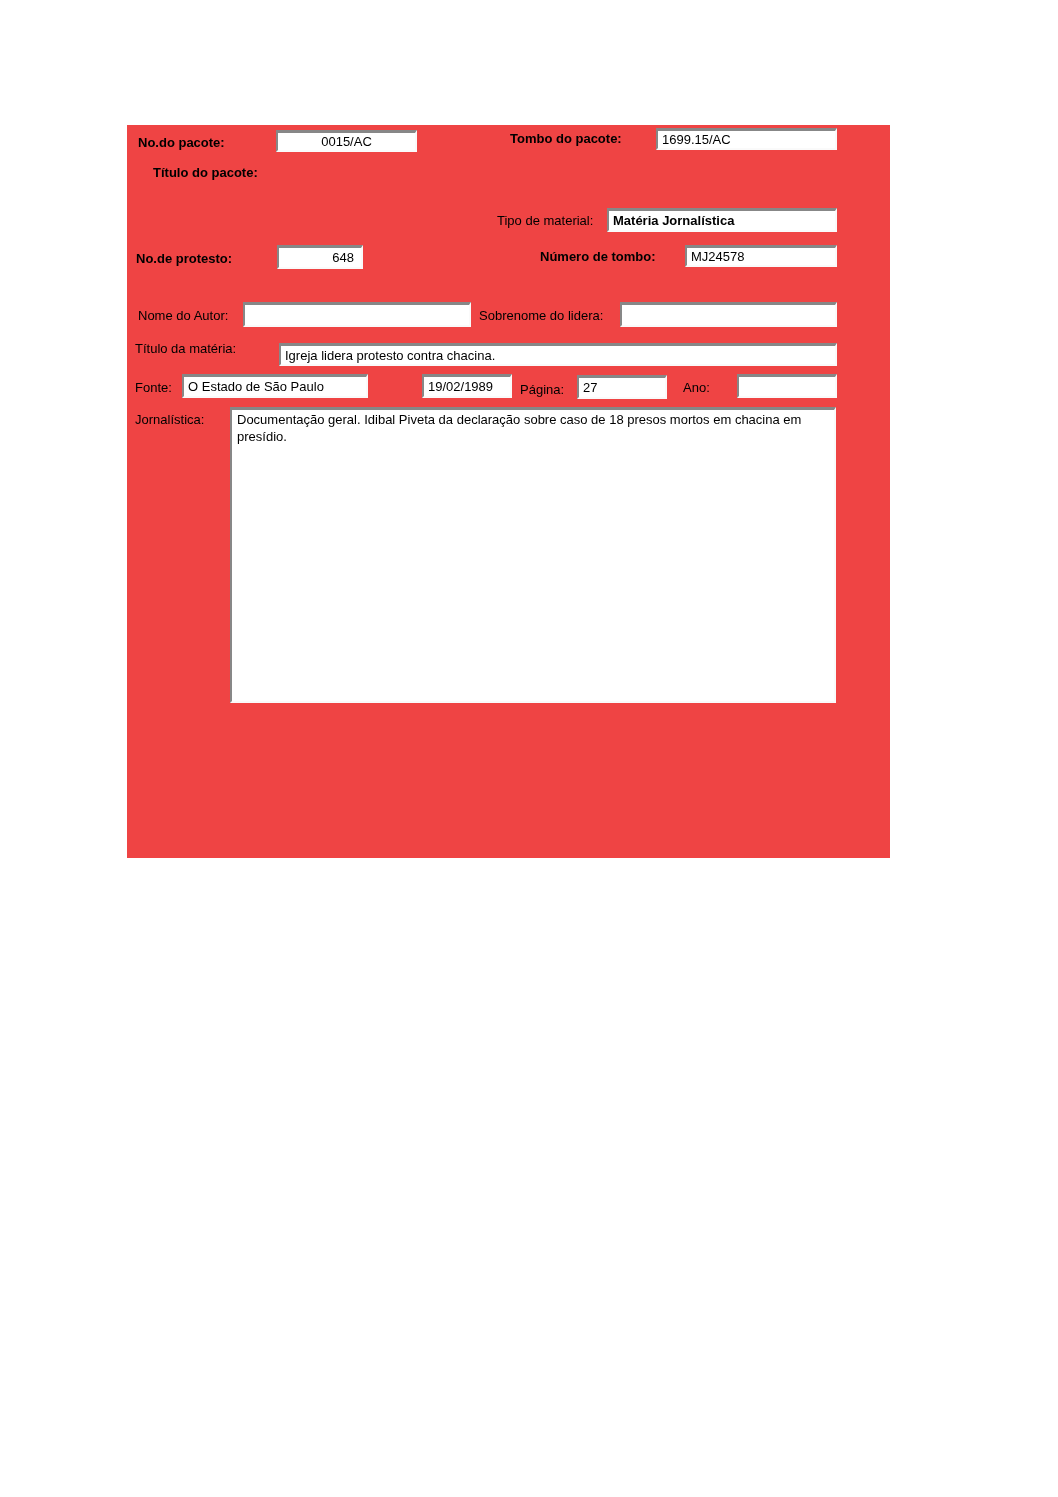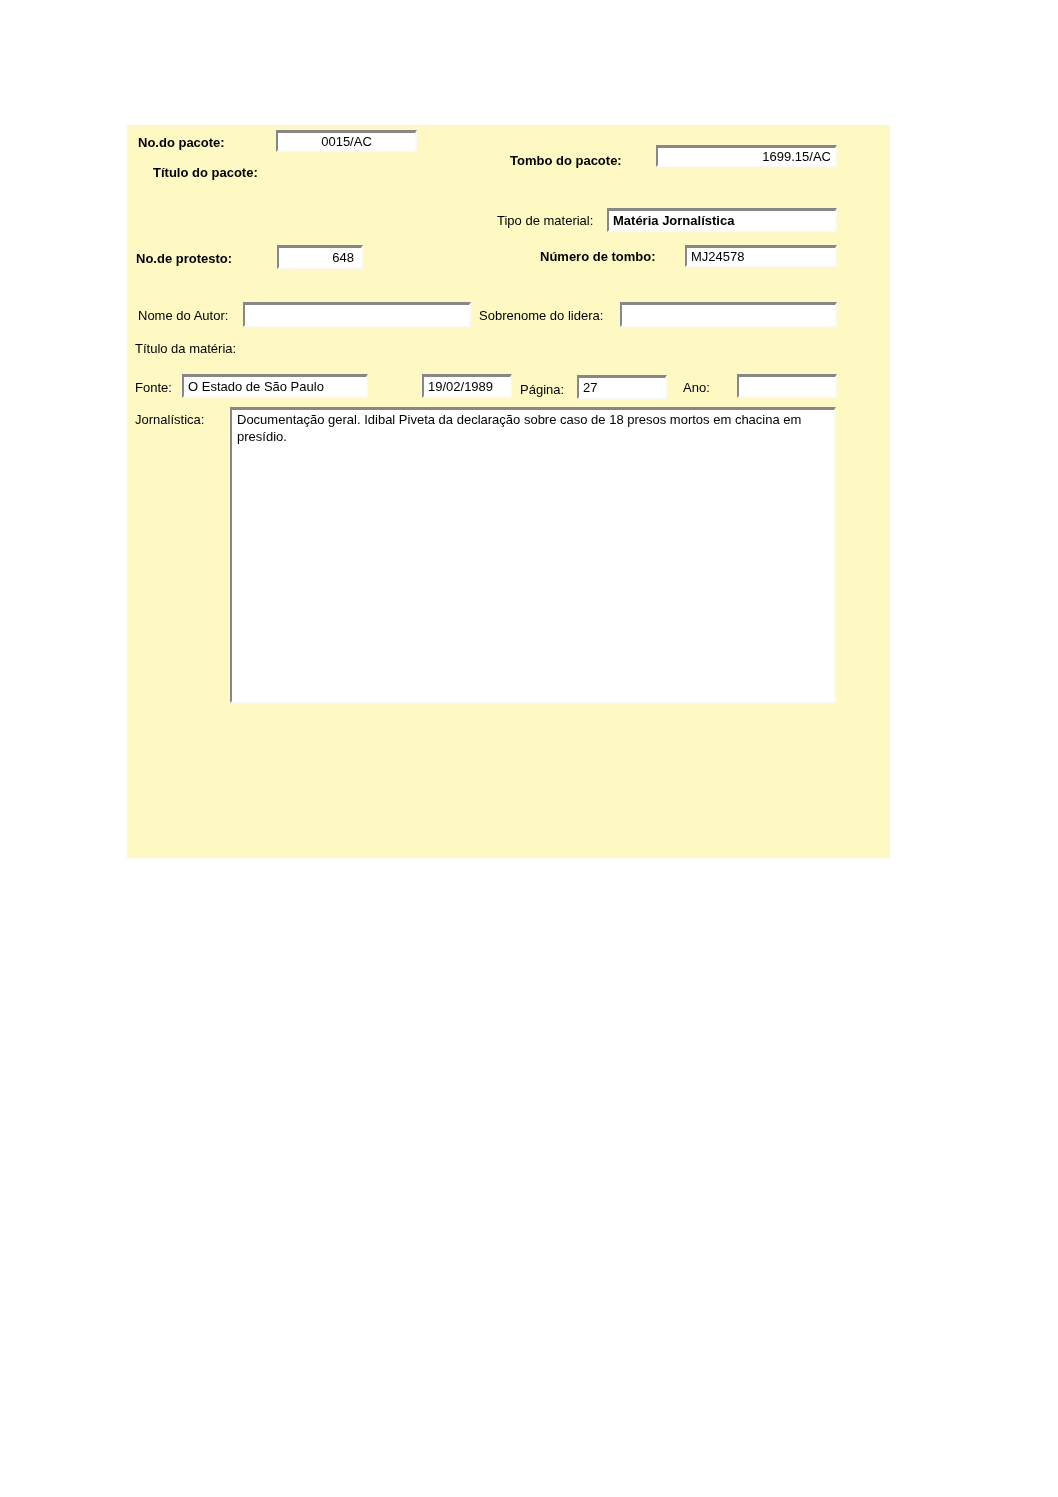--- a/index.html
+++ b/index.html
@@ -10,21 +10,21 @@
     font-family: "Liberation Sans", sans-serif;
     font-size: 13px;
     color: #000000;
   }
   .form-panel {
     position: absolute;
     left: 127px;
     top: 125px;
     width: 763px;
     height: 733px;
-    background: #fef9c3;
+    background: #ef4444;
   }
   .lbl {
     position: absolute;
     white-space: nowrap;
     font-size: 13px;
     color: #000000;
     line-height: 15px;
   }
   .lbl.bold { font-weight: bold; }
   .tb {
@@ -49,41 +49,42 @@
   }
 </style>
 </head>
 <body>
 
 <div class="form-panel">
 
   <span class="lbl bold" style="left:11px; top:10px;">No.do pacote:</span>
   <input class="tb" style="left: 149px; top: 5px; width: 141px; height: 22px; text-align: center;" value="0015/AC">
 
-  <span class="lbl bold" style="left:383px; top:28px;">Tombo do pacote:</span>
-  <input class="tb" style="left: 529px; top: 20px; width: 181px; height: 22px; text-align: right;" value="1699.15/AC">
+  <span class="lbl bold" style="left:383px; top:6px;">Tombo do pacote:</span>
+  <input class="tb" style="left: 529px; top: 3px; width: 181px; height: 22px;" value="1699.15/AC">
 
   <span class="lbl bold" style="left:26px; top:40px;">Título do pacote:</span>
 
   <span class="lbl" style="left:370px; top:88px;">Tipo de material:</span>
   <input class="tb bold-val" style="left: 480px; top: 83px; width: 230px; height: 24px;" value="Matéria Jornalística">
 
   <span class="lbl bold" style="left:9px; top:126px;">No.de protesto:</span>
   <input class="tb right" style="left: 150px; top: 120px; width: 86px; height: 24px;" value="648">
 
   <span class="lbl bold" style="left:413px; top:124px;">Número de tombo:</span>
   <input class="tb" style="left: 558px; top: 120px; width: 152px; height: 22px;" value="MJ24578">
 
   <span class="lbl" style="left:11px; top:183px;">Nome do Autor:</span>
   <input class="tb" style="left: 116px; top: 177px; width: 228px; height: 25px;" value="">
 
   <span class="lbl" style="left:352px; top:183px;">Sobrenome do lidera:</span>
   <input class="tb" style="left: 493px; top: 177px; width: 217px; height: 25px;" value="">
 
   <span class="lbl" style="left:8px; top:216px;">Título da matéria:</span>
+  <input class="tb" style="left: 152px; top: 218px; width: 558px; height: 23px;" value="Igreja lidera protesto contra chacina.">
 
   <span class="lbl" style="left:8px; top:255px;">Fonte:</span>
   <input class="tb" style="left: 55px; top: 249px; width: 186px; height: 24px;" value="O Estado de São Paulo">
 
   <span class="lbl" style="left:258px; top:255px;margin-left:44px;">Data:</span>
   <input class="tb" style="left: 295px; top: 249px; width: 90px; height: 24px;" value="19/02/1989">
 
   <span class="lbl" style="left:393px; top:257px;">Página:</span>
   <input class="tb" style="left: 450px; top: 250px; width: 90px; height: 24px;" value="27">
 

